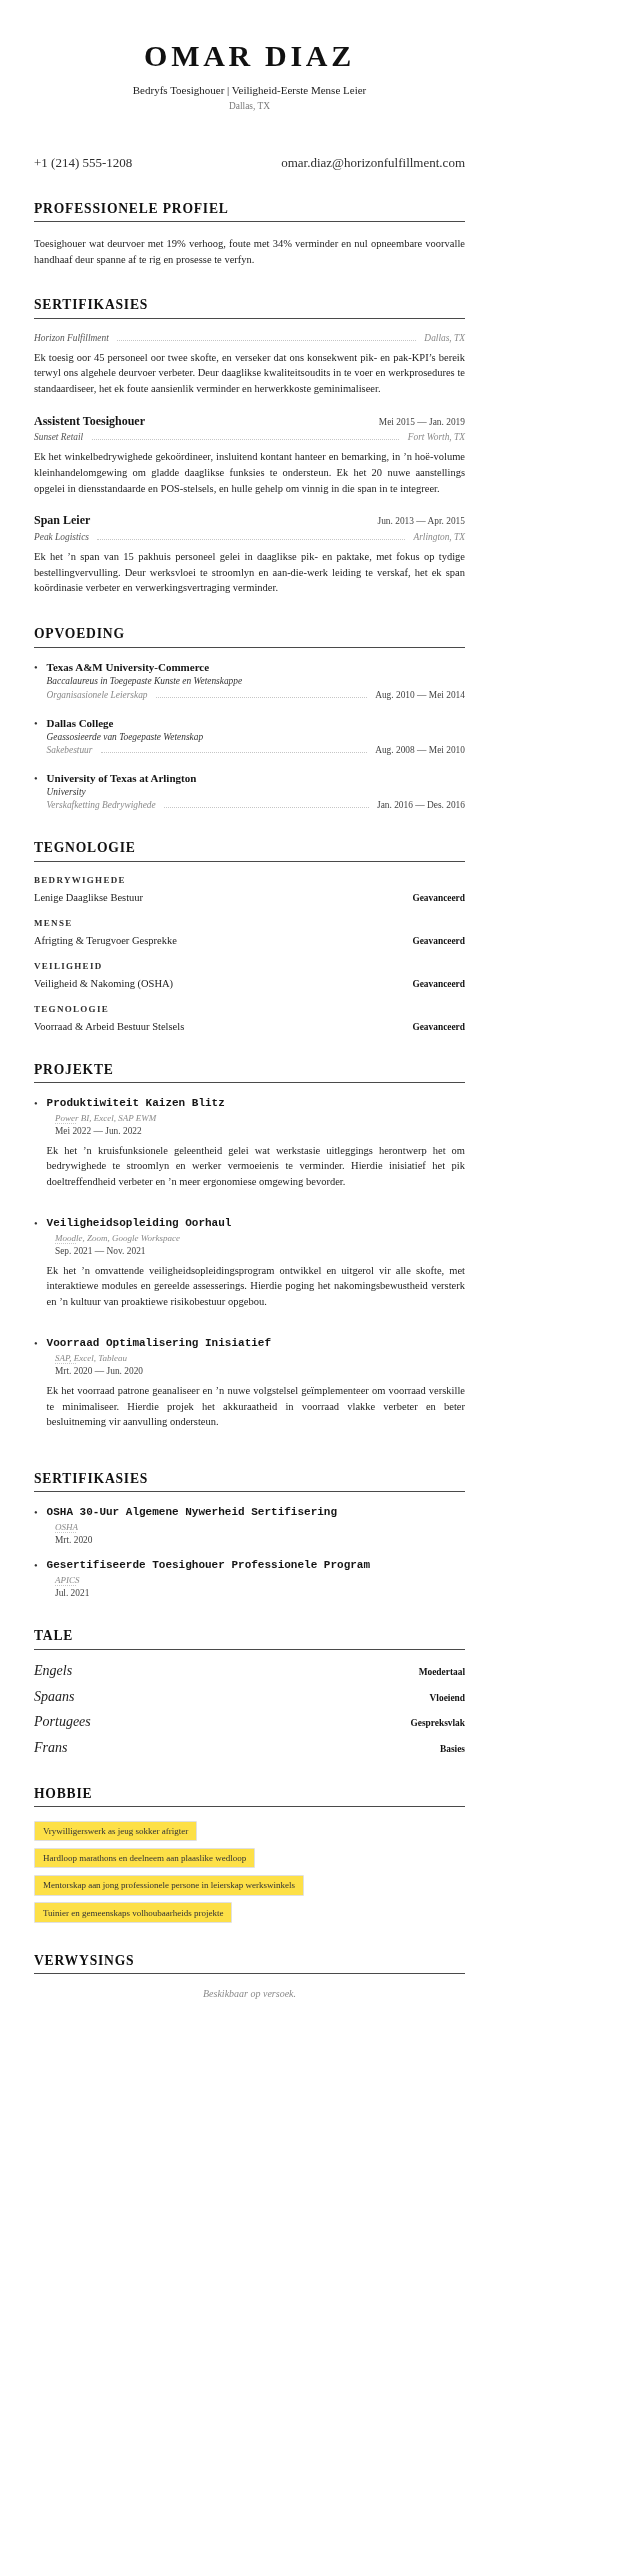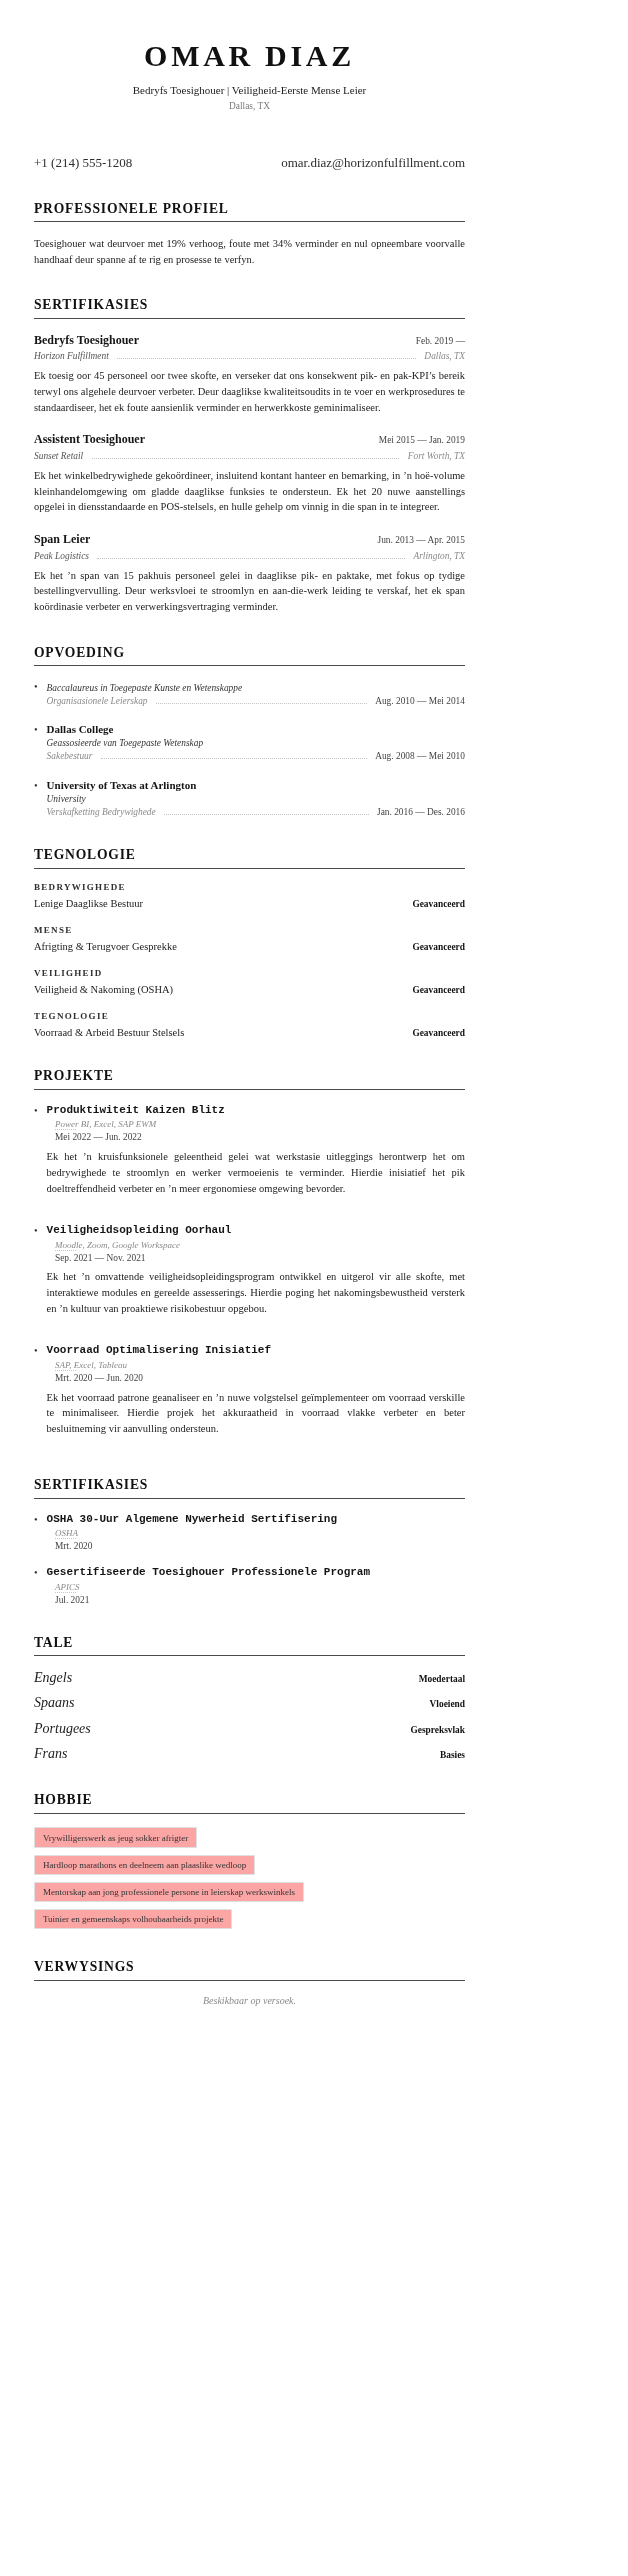--- a/index.html
+++ b/index.html
@@ -53,21 +53,21 @@
   .tools-row { display:flex; align-items:baseline; margin-top:3.7px;flex-direction:column; }
   .tools { font-style:italic; font-size:9px; color:#8a8a8a; }
   .cert { margin-bottom:14.7px; }
 
   
   .lang-row { display:flex; justify-content:space-between; align-items:baseline; margin-bottom:9.4px; }
   .lang-name { font-size:14px; color:#1c1c1c;font-style:italic; }
   .lang-level { font-size:9.4px; font-weight:bold; color:#111;text-align:center; }
 
   
-  .chip { display:table; background:#fca5a5; border:0.5px solid #e0e0e0; border-radius:1px;
+  .chip { display:table; background:#fde047; border:0.5px solid #e0e0e0; border-radius:1px;
           padding:4.2px 7.9px; font-size:9px; color:#333; margin:0 0 6.8px; }
 
   
   .refs-text { text-align:center; font-style:italic; color:#8a8a8a; font-size:10px; margin-top:5.2px; }
 </style>
 </head>
 <body>
 
 <div class="page">
 
@@ -83,24 +83,20 @@
 
   <div class="section">
     <h2 class="section-heading">PROFESSIONELE PROFIEL</h2>
     <p class="desc" style="margin-top:0;">Toesighouer wat deurvoer met 19% verhoog, foute met 34% verminder en nul opneembare voorvalle handhaaf deur spanne af te rig en prosesse te verfyn.</p>
   </div>
 
   <div class="section">
     <h2 class="section-heading">SERTIFIKASIES</h2>
 
     <div class="entry">
-      <div class="entry-head">
-        <span class="entry-title">Bedryfs Toesighouer</span>
-        <span class="entry-date">Feb. 2019 —</span>
-      </div>
       <div class="entry-sub">
         <span class="company">Horizon Fulfillment</span>
         <span class="leader"></span>
         <span class="loc">Dallas, TX</span>
       </div>
       <p class="desc">Ek toesig oor 45 personeel oor twee skofte, en verseker dat ons konsekwent pik- en pak-KPI’s bereik terwyl ons algehele deurvoer verbeter. Deur daaglikse kwaliteitsoudits in te voer en werkprosedures te standaardiseer, het ek foute aansienlik verminder en herwerkkoste geminimaliseer.</p>
     </div>
 
     <div class="entry">
       <div class="entry-head">
@@ -128,20 +124,21 @@
       <p class="desc">Ek het ’n span van 15 pakhuis personeel gelei in daaglikse pik- en paktake, met fokus op tydige bestellingvervulling. Deur werksvloei te stroomlyn en aan-die-werk leiding te verskaf, het ek span koördinasie verbeter en verwerkingsvertraging verminder.</p>
     </div>
   </div>
 
   <div class="section">
     <h2 class="section-heading">OPVOEDING</h2>
 
     <div class="entry bullet-row">
       <span class="bullet"></span>
       <div class="bullet-content">
+        <div class="school-name">Texas A&amp;M University-Commerce</div>
         <div class="degree">Baccalaureus in Toegepaste Kunste en Wetenskappe</div>
         <div class="field-row">
           <span class="field">Organisasionele Leierskap</span>
           <span class="leader"></span>
           <span class="entry-date">Aug. 2010 — Mei 2014</span>
         </div>
       </div>
     </div>
 
     <div class="entry bullet-row">

